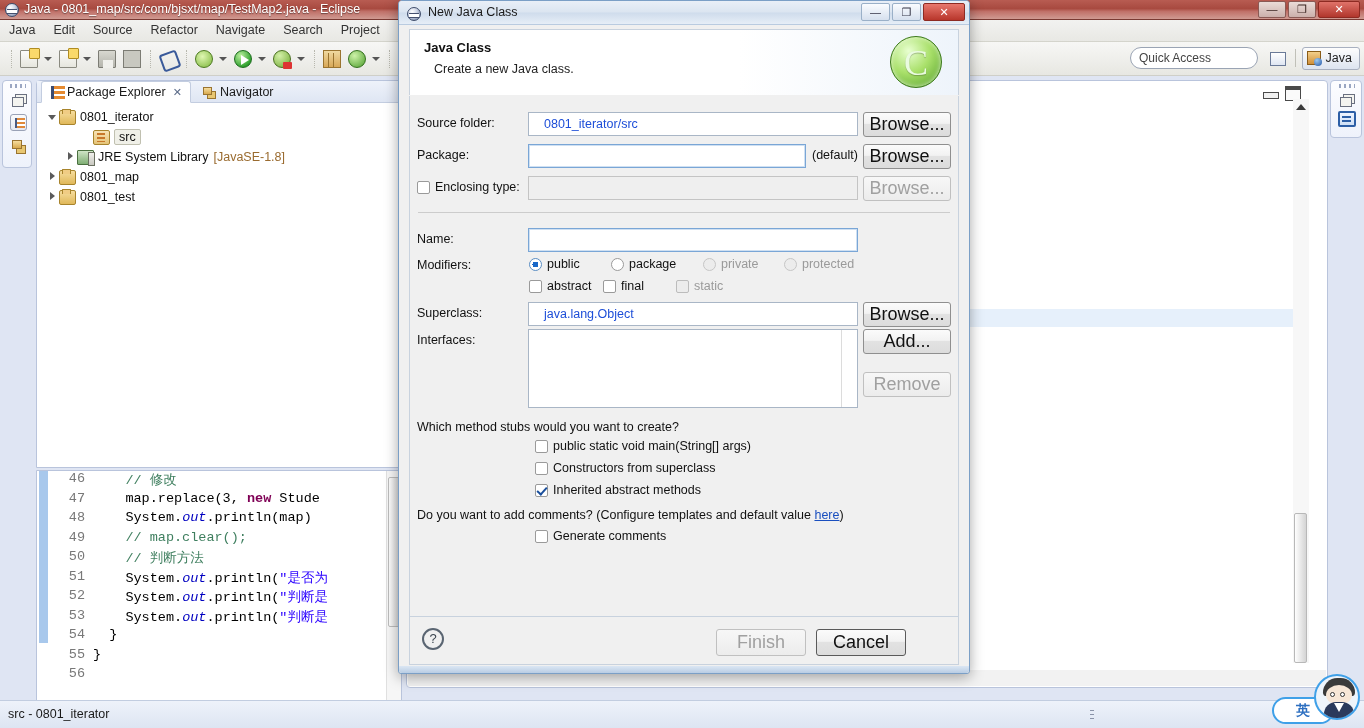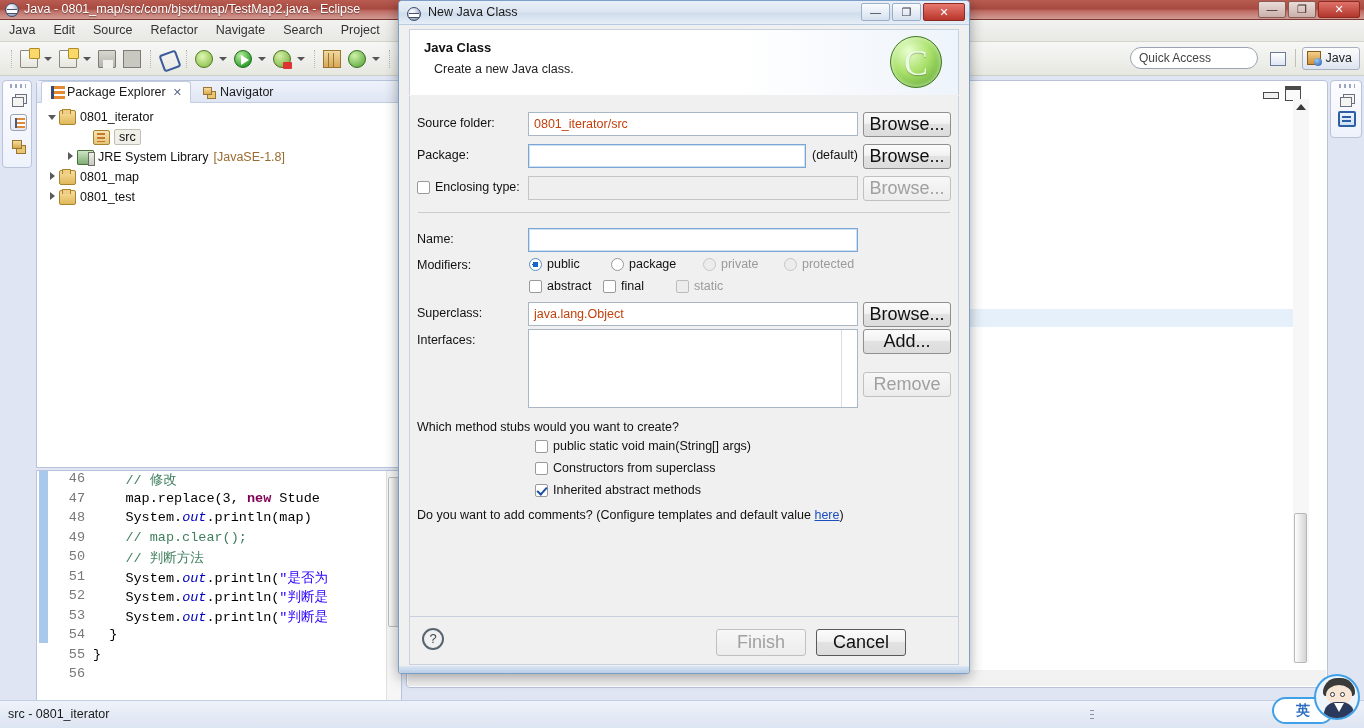--- a/index.html
+++ b/index.html
@@ -306,21 +306,21 @@
 
   .dlg-body {
     position:absolute; left:10px; top:95px; right:10px; bottom:56px;
     background:#f0f0f0; border:1px solid #c8d2de; border-top:none;
   }
 
   .frow { position:absolute; left:0; width:100%; height:26px; }
   .flabel { position:absolute; left:7px; top:4px; font-size:12.5px; color:#111; }
   .ftext {
     position:absolute; height:24px; background:#fff; border:1px solid #a9b6c6;
-    font-size:12.5px; color:#c2410c; padding:3px 5px; line-height:17px;
+    font-size:12.5px; color:#1d4ed8; padding:3px 15px; line-height:17px;
   }
   .ftext.disabled { background:#efefef; border-color:#c4c4c4; }
   .ftext.focus { border-color:#7aa6d6; box-shadow: inset 0 0 0 1px #cfe0f2; }
   .suffix { position:absolute; font-size:12.5px; color:#111; }
   .btn {
     position:absolute; height:25px; min-width:88px;
     background: linear-gradient(to bottom,#fbfbfb 0%,#f2f2f2 45%,#e2e2e2 50%,#dcdcdc 100%);
     border:1px solid #8f8f8f; border-radius:3px;
     font-size:18px; color:#111; text-align:center; line-height:22px;
   }
@@ -641,20 +641,24 @@
         <span class="ctext-lbl" style="left:143px; top:3px;">Constructors from superclass</span>
       </div>
       <div class="frow" style="top:384px;">
         <span class="cbox checked" style="left:125px; top:4px;"></span>
         <span class="ctext-lbl" style="left:143px; top:3px;">Inherited abstract methods</span>
       </div>
 
       <div class="qtext" style="left:7px; top:412px;">
         <span>Do you want to add comments? (Configure templates and default value </span><span class="link">here</span><span>)</span>
       </div>
+      <div class="frow" style="top:430px;">
+        <span class="cbox" style="left:125px; top:4px;"></span>
+        <span class="ctext-lbl" style="left:143px; top:3px;">Generate comments</span>
+      </div>
     </div>
 
     <div class="dlg-footer-sep"></div>
     <div class="dlg-footer">
       <div class="help-btn">?</div>
       <div class="btn disabled" style="right:152px; top:12px; width:90px; height:27px; line-height:24px;">Finish</div>
       <div class="btn" style="right:52px; top:12px; width:90px; height:27px; line-height:24px; border-color:#5a5a5a;">Cancel</div>
     </div>
     <div class="dlg-bottom-edge"></div>
   </div>

